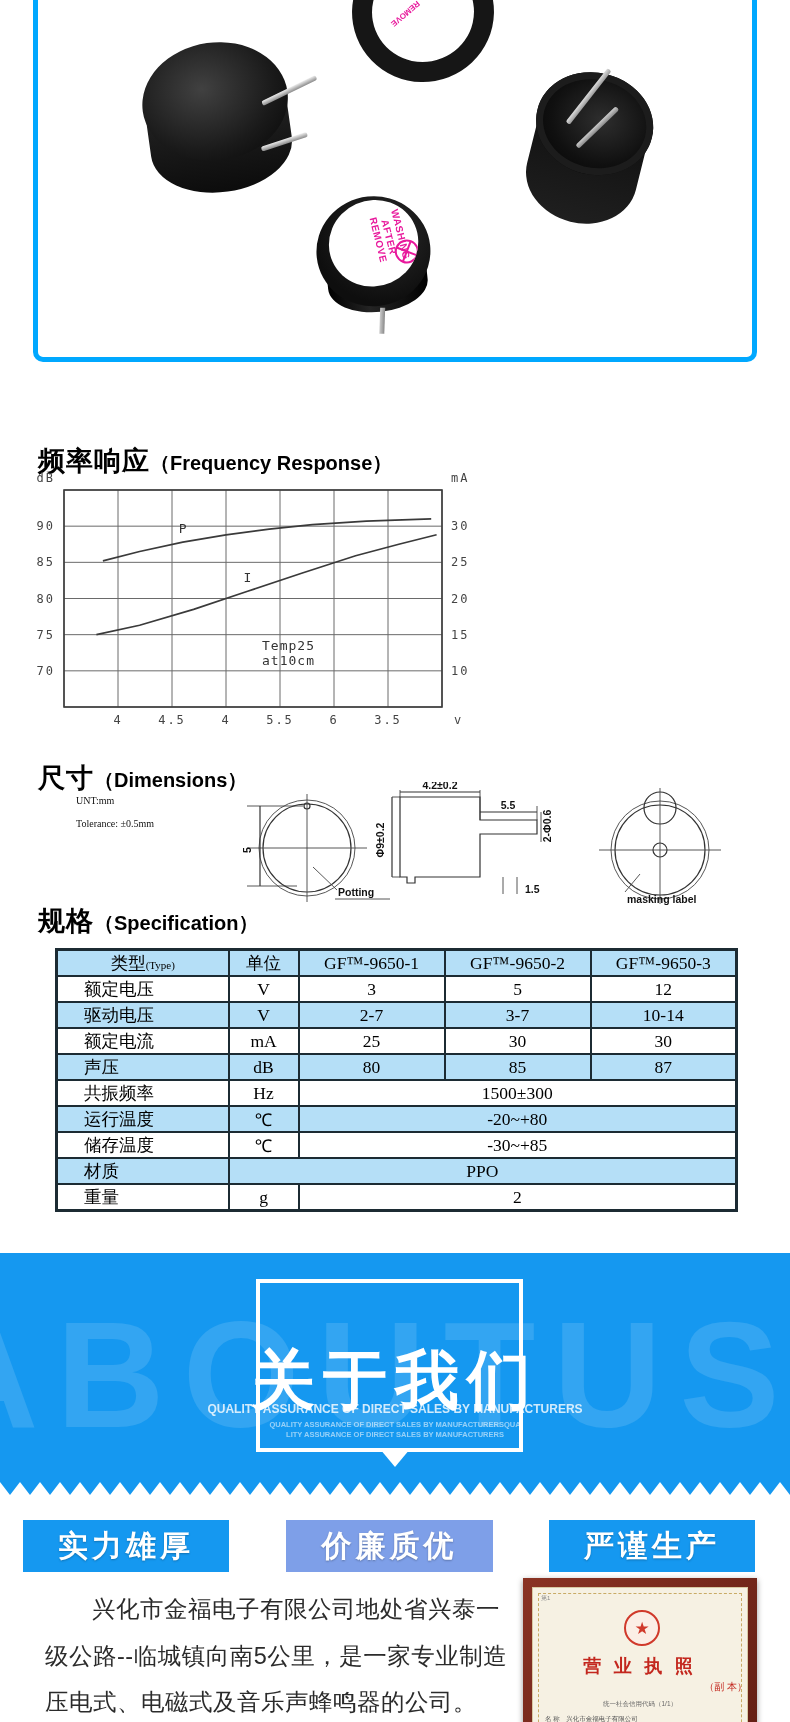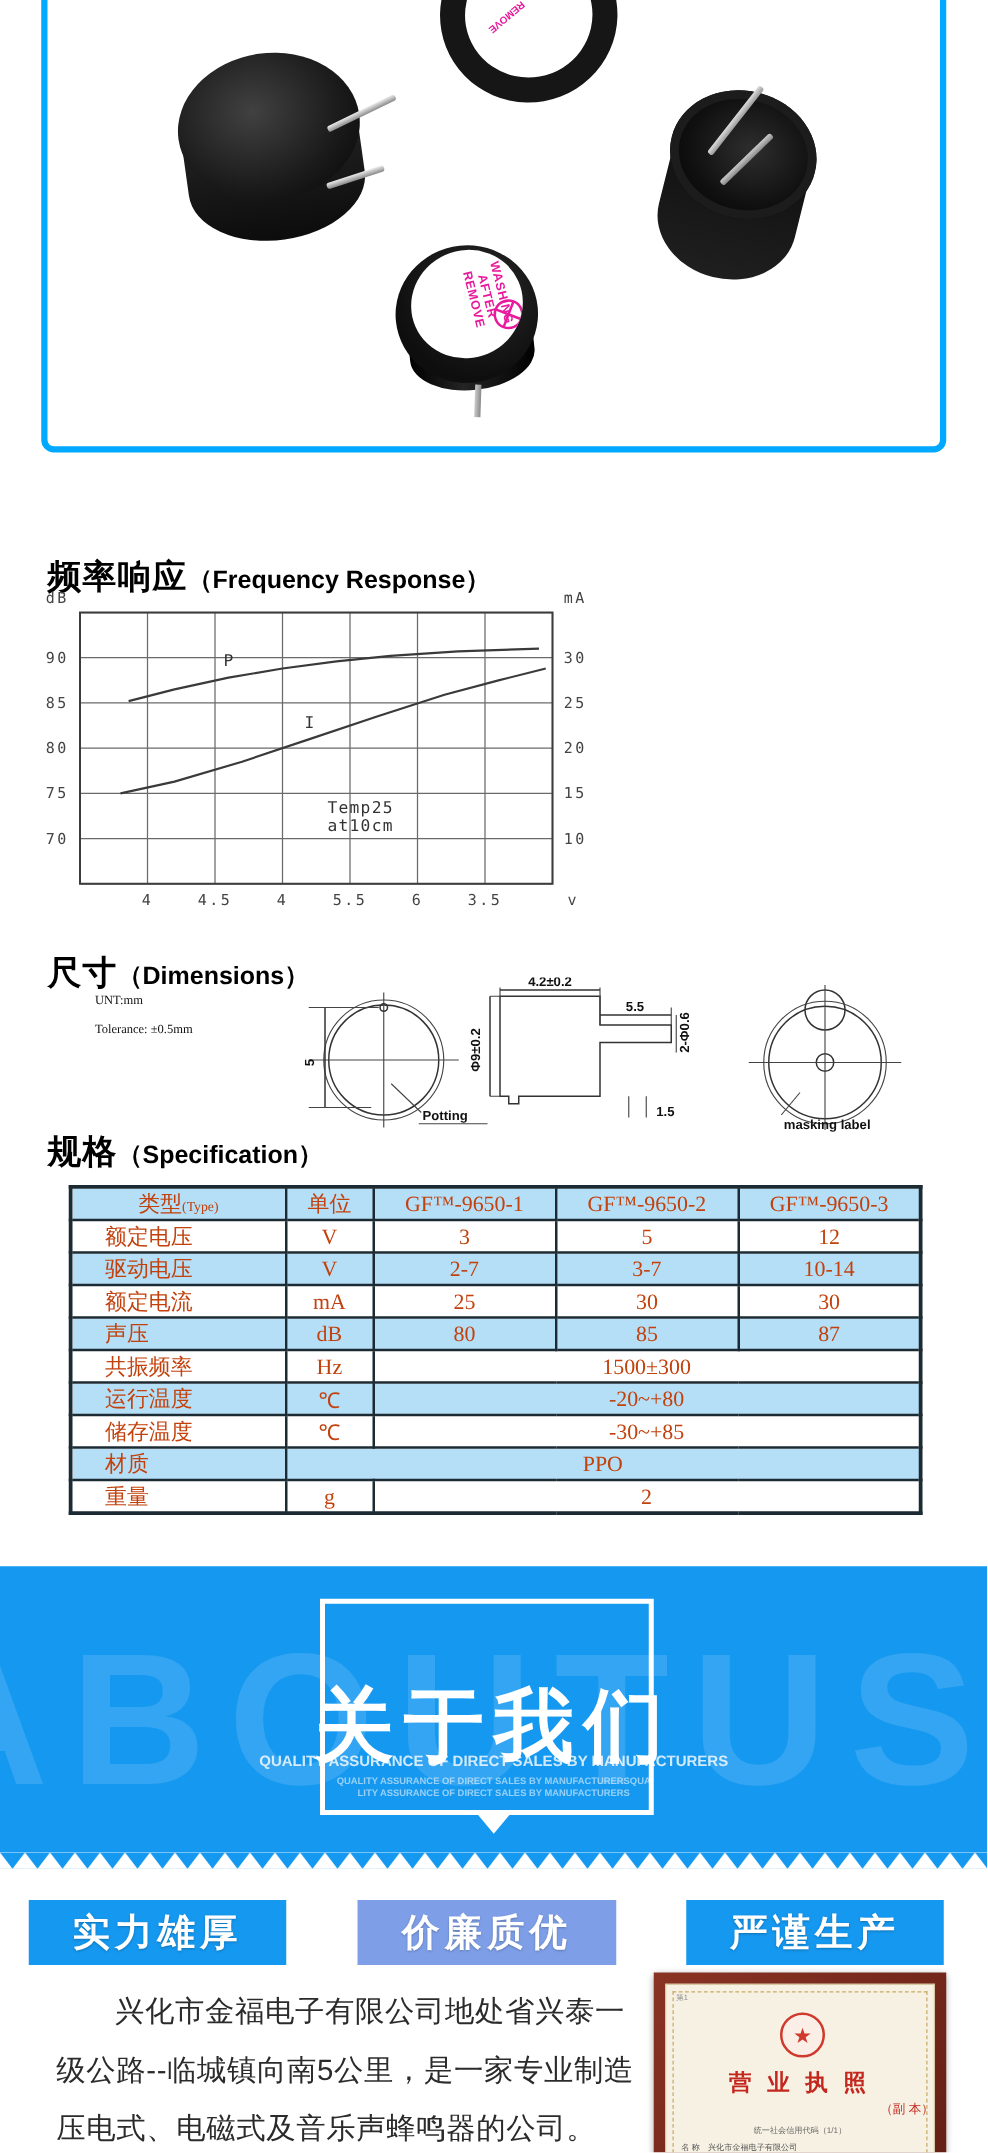--- a/index.html
+++ b/index.html
@@ -68,21 +68,21 @@
   
   .dim-note{position:absolute;font-family:"Liberation Serif",serif;font-size:10px;color:#111;}
   #dim-svg{position:absolute;left:185px;top:782px;}
   #dim-svg .ln{stroke:#333;stroke-width:1.2;fill:none;}
   #dim-svg .thin{stroke:#444;stroke-width:0.9;fill:none;}
   #dim-svg text{font-size:10.5px;fill:#111;font-family:"Liberation Sans",sans-serif;}
   #dim-svg .dimlbl{font-weight:700;}
 
   
   #spec-table{position:absolute;left:55px;top:948px;width:680px;border-collapse:collapse;
-    font-family:"Liberation Serif",serif;font-size:17.5px;color:#c2410c;background:#fff;
+    font-family:"Liberation Serif",serif;font-size:17.5px;color:#000000;background:#fff;
     border:3px solid #1c2b33;table-layout:fixed;}
   #spec-table th,#spec-table td{border:2px solid #1c2b33;text-align:center;height:21.5px;
     padding:0 3px;font-weight:400;overflow:hidden;white-space:nowrap;}
   #spec-table td.lbl{text-align:left;padding-left:26px;}
   #spec-table thead tr{background:#b5dff7;}
   #spec-table tbody tr:nth-child(even){background:#b5dff7;}
   #spec-table th small{font-size:11px;}
 
   
   .banner{position:absolute;left:0;top:1253px;width:790px;height:229px;background:#1598f0;overflow:hidden;}

